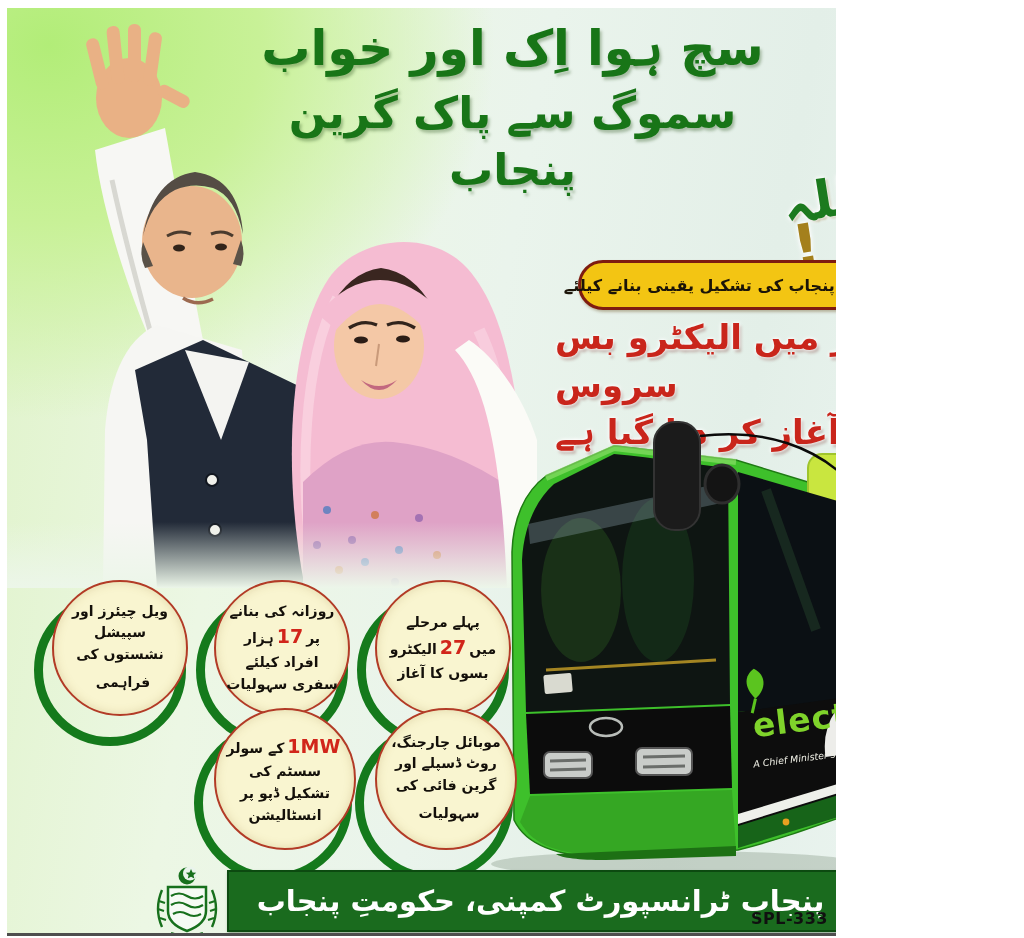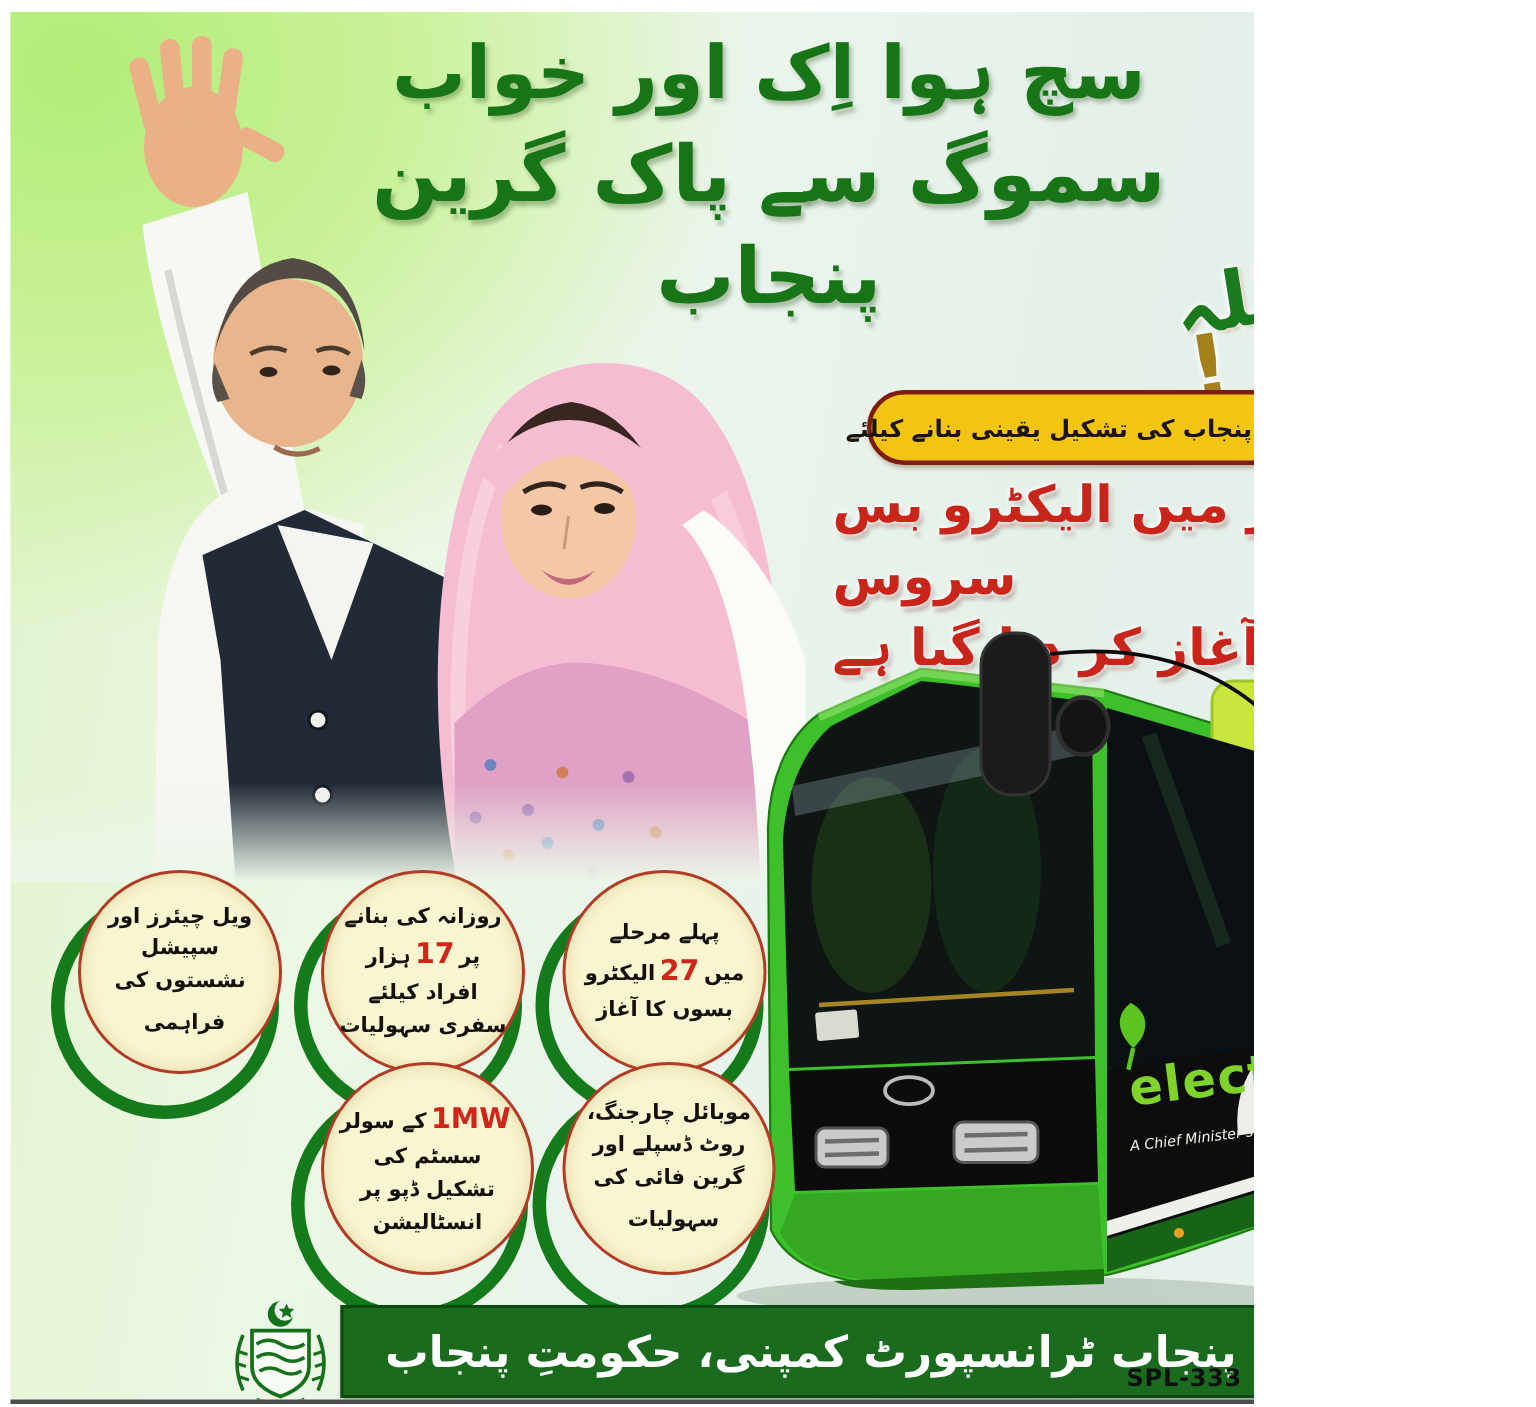--- a/index.html
+++ b/index.html
@@ -12,21 +12,21 @@
     border-bottom:3px solid #4e4e4e;
     background:
       radial-gradient(ellipse 620px 520px at 5% 4%, #b2ed78 0%, #c8f197 34%, rgba(225,245,200,0) 72%),
       linear-gradient(100deg,#dff3c8 0%, #ecf7e4 30%, #eaf4ec 55%, #e3efe8 82%, #e9f3ee 100%);
   }
   .abs{position:absolute;}
   
   .headline{left:223px;top:8px;width:565px;text-align:center;direction:rtl;color:#187517;}
   .headline .l1{font-size:49px;font-weight:700;line-height:1.35;
     text-shadow:2px 3px 3px rgba(50,90,35,.35);}
-  .headline .l2{font-size:52px;font-weight:700;line-height:1.3;margin-top:2px;
+  .headline .l2{font-size:44px;font-weight:700;line-height:1.3;margin-top:2px;
     text-shadow:2px 3px 3px rgba(50,90,35,.35);}
   
   .callig{left:775px;top:142px;width:234px;height:118px;transform:rotate(-9deg);}
   .callig .word{position:absolute;right:2px;top:8px;font-size:52px;font-weight:700;color:#1c7a1e;
     direction:rtl;white-space:nowrap;
     text-shadow:0 0 4px #fff,0 0 6px #fff,2px 2px 2px rgba(120,90,20,.45);}
   .callig .bang{position:absolute;left:6px;bottom:2px;font-size:60px;font-weight:700;color:#a4801c;
     text-shadow:0 0 4px #fff,0 0 6px #fff;}
   
   .pill{left:571px;top:252px;width:436px;height:44px;border-radius:26px;background:#f3c513;

